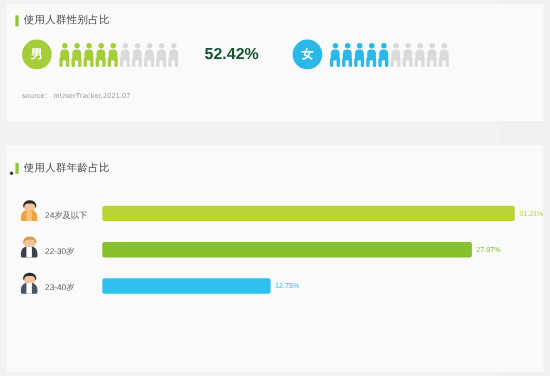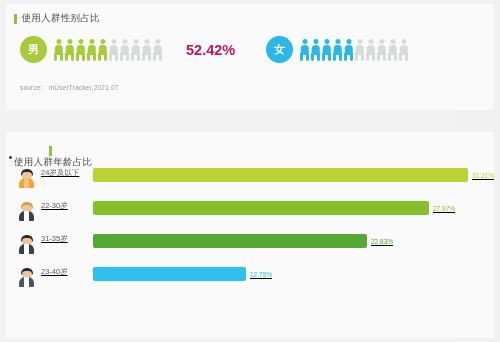--- a/index.html
+++ b/index.html
@@ -41,21 +41,21 @@
     white-space: nowrap;
   }
   .title-bar {
     width: 2.5px;
     height: 10px;
     background: #8cc63f;
     margin-right: 5px;
     flex: none;
   }
   #gender-title { top: 12px; }
-  #age-title    { top: 146px; flex-direction: column; }
+  #age-title    { top: 146px; }
 
   .bullet-dot {
     position: absolute;
     left: 9px;
     top: 156px;
     width: 3px; height: 3px;
     border-radius: 50%;
     background: #3a3a3a;
   }
 
@@ -128,21 +128,21 @@
   .person.off { color: #d9dada; }
   #gender-male   .person.on { color: #a5cd39; }
   #gender-female .person.on { color: #2bb8e8; }
 
   .gender-pct {
     font-size: 14.5px;
     font-weight: bold;
     margin-left: 12px;
     white-space: nowrap;
   }
-  #gender-male   .gender-pct { color: #be185d; margin-left: 24px; }
+  #gender-male   .gender-pct { color: #14532d; margin-left: 24px; }
   #gender-female .gender-pct { color: #2bb8e8; }
 
   
   .source-line {
     position: absolute;
     left: 20px;
     top: 84px;
     font-size: 6.5px;
     color: #9a9a9a;
     letter-spacing: .2px;
@@ -153,22 +153,21 @@
   
   .age-chart {
     position: absolute;
     left: 0; top: 168px;
     width: 500px;
   }
   .age-row {
     position: relative;
     height: 33px;
     display: flex;
-    align-items: flex-start;
-    text-decoration: underline;
+    align-items: flex-end;
   }
   .avatar {
     position: relative;
     width: 17px; height: 20px;
     margin-left: 18px;
     flex: none;
   }
   .avatar .a-hair {
     position: absolute;
     left: 2.5px; top: 0.5px;
@@ -412,33 +411,20 @@
           <span class="a-torso"></span>
           <span class="a-shirt"></span>
         </div>
       <div class="age-label">22-30岁</div>
       <div class="bar-track">
         <div class="bar" style="width:336px;background:#86c02b;"></div>
         <div class="bar-value" style="color:#86c02b;">27.97%</div>
       </div>
     </div>
 
-    <div class="age-row">
-      <div class="avatar y3">
-          <span class="a-hair"></span>
-          <span class="a-face"></span>
-          <span class="a-torso"></span>
-          <span class="a-shirt"></span>
-        </div>
-      <div class="age-label">31-35岁</div>
-      <div class="bar-track">
-        <div class="bar" style="width:274px;background:#55a832;"></div>
-        <div class="bar-value" style="color:#55a832;">22.83%</div>
-      </div>
-    </div>
 
     <div class="age-row">
       <div class="avatar y4">
           <span class="a-hair"></span>
           <span class="a-face"></span>
           <span class="a-torso"></span>
           <span class="a-shirt"></span>
         </div>
       <div class="age-label">23-40岁</div>
       <div class="bar-track">

